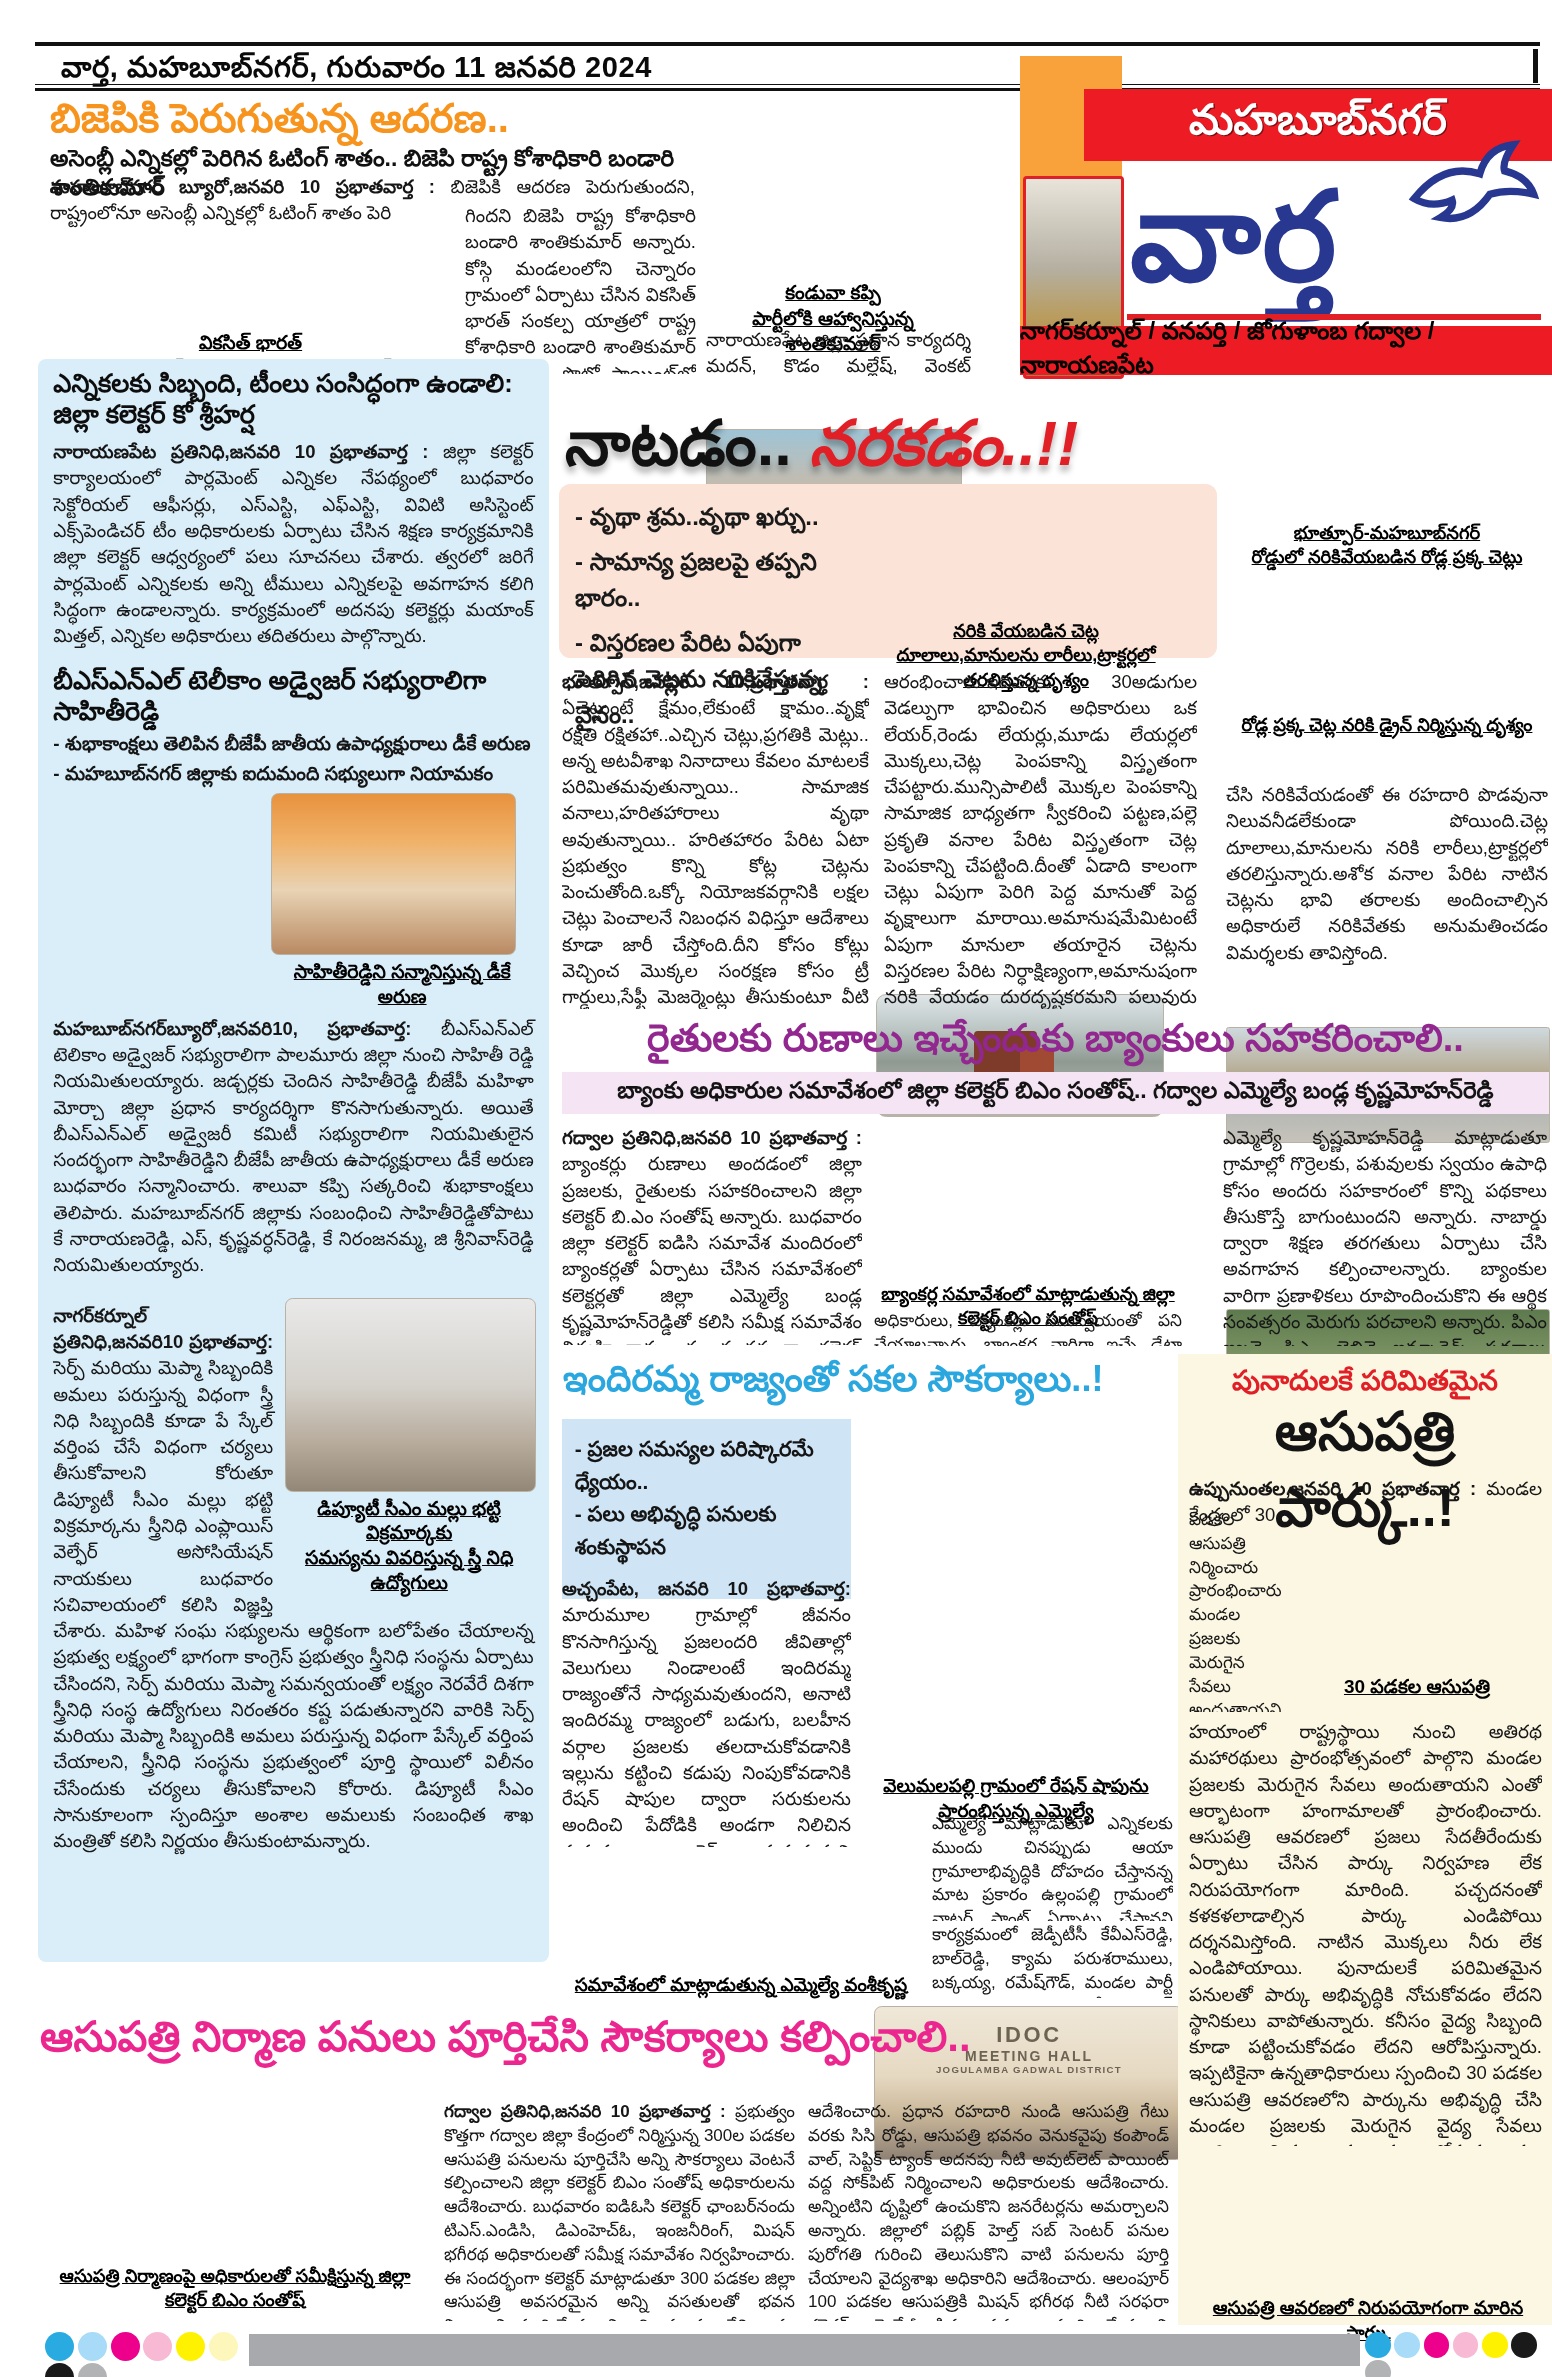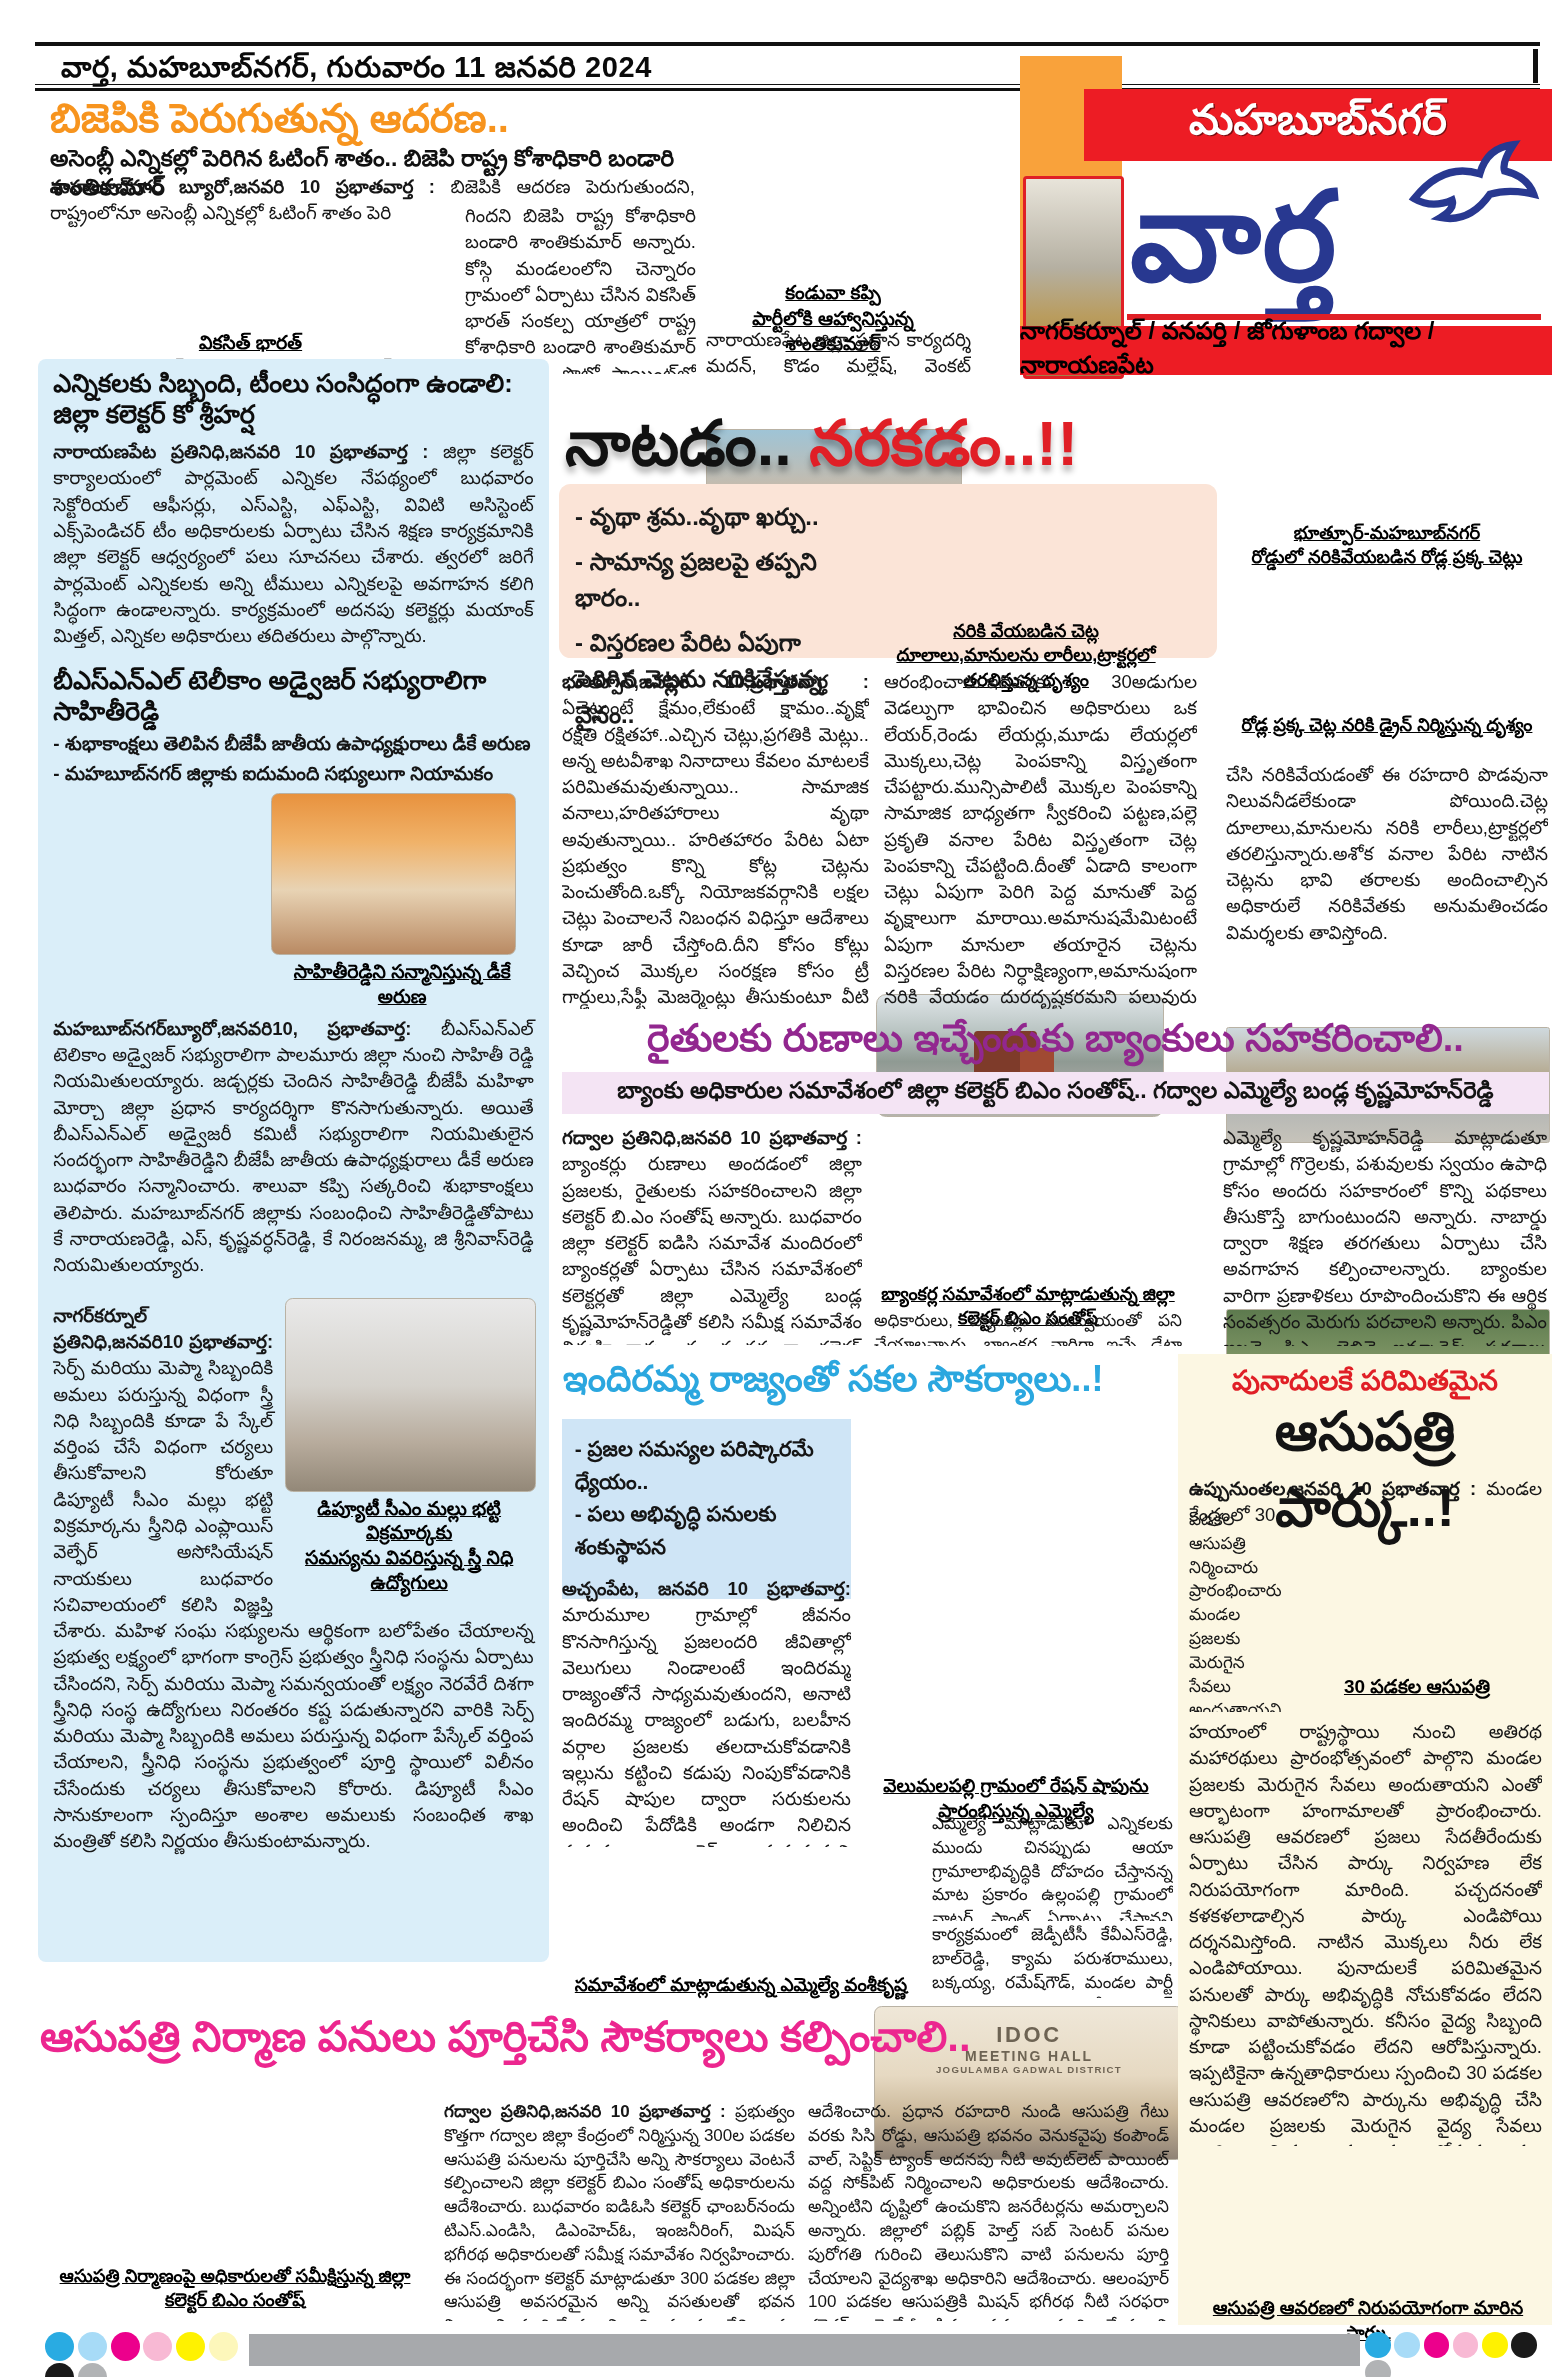--- a/index.html
+++ b/index.html
@@ -35,21 +35,21 @@
                font-size:42px;text-shadow:1.3px 1.3px 0 #7a0d11;}
   .mast-logo{color:#283890;font-weight:800;font-size:125px;line-height:1;letter-spacing:1.3px;}
   .mast-districts{background:#ed1c24;color:#000000;font-weight:bold;font-size:24px;display:flex;align-items:center;justify-content:center;}
   
   .hl-orange{color:#f7941e;font-weight:800;font-size:40px;line-height:1.1;}
   .hl-sub{color:#111;font-weight:bold;font-size:23px;line-height:1.25;}
   .hl-black-col{color:#0d0d0d;font-weight:800;line-height:1.22;}
   .hl-main{font-weight:800;font-size:63px;line-height:1.05;white-space:nowrap;
            text-shadow:0 6.4px 6.4px rgba(0,0,0,0.30);}
   .hl-main .black{color:#111;}
-  .hl-main .red{color:#e01f26;}
+  .hl-main .red{color:#e01f26;font-style:italic;}
   .hl-purple{color:#92278f;font-weight:800;font-size:38px;text-align:center;}
   .hl-blue{color:#2ba7df;font-weight:800;font-size:36px;}
   .hl-pink{color:#ec268f;font-weight:800;font-size:42px;}
   .kicker-red{color:#e01f26;font-weight:800;font-size:28px;text-align:center;}
   .hl-park{color:#141414;font-weight:800;font-size:54px;text-align:center;}
   .bullets-bold{font-weight:800;color:#1a1a1a;font-size:24px;line-height:1.5;}
   .subbar{background:#f4e4f4;display:flex;align-items:center;justify-content:center;
           font-weight:bold;font-size:23px;color:#141414;text-align:center;}
   .bluebox{background:#cfe5f6;}
   .leftcol{background:#daeef9;}
@@ -173,21 +173,21 @@
   </p>
   <div class="abs body-text" style="left:884px;top:669px;width:313px;height:340px;overflow:hidden;">ఆరంభించారు.ఇదివరకు 30అడుగుల వెడల్పుగా భావించిన అధికారులు ఒక లేయర్,రెండు లేయర్లు,మూడు లేయర్లలో మొక్కలు,చెట్ల పెంపకాన్ని విస్తృతంగా చేపట్టారు.మున్సిపాలిటీ మొక్కల పెంపకాన్ని సామాజిక బాధ్యతగా స్వీకరించి పట్టణ,పల్లె ప్రకృతి వనాల పేరిట విస్తృతంగా చెట్ల పెంపకాన్ని చేపట్టింది.దీంతో ఏడాది కాలంగా చెట్లు ఏపుగా పెరిగి పెద్ద మానుతో పెద్ద వృక్షాలుగా మారాయి.అమానుషమేమిటంటే ఏపుగా మానులా తయారైన చెట్లను విస్తరణల పేరిట నిర్ధాక్షిణ్యంగా,అమానుషంగా నరికి వేయడం దురదృష్టకరమని పలువురు ఆవేదన వ్యక్తం చేస్తున్నారు.చించోలి నాలుగు లేన్ల రోడ్ల నిర్మాణాలు చేపట్టే క్రమంలో చెట్లను నరికివేయక తప్పడం లేదని సంబంధిత అధికారులు పేర్కొంటూ చేతులు దులిపేసుకుంటున్నారు.భూత్పూర్ పరిధిలోని మహబూబ్‌నగర్ రోడ్‌లో దాదాపు ముప్పయ్ వేలకు పైగా మొక్కలు నాటినట్లు తెలుస్తోంది.మొక్కలు మహావృక్షాలుగా మారి మండు వేసవిలో పాదచారులు,వాహనచోదకులకు దారి పక్కన కొంత నీడనిస్తూ వారికి సేదతీరేందుకు ఆస్కారముండేది.వీటిని నేలమట్టం</div>
 
   <div class="abs photo ph-trees1 sq" style="left:1226px;top:404px;width:322px;height:114px;"></div>
   <div class="abs caption" style="left:1226px;top:521px;width:322px;font-size:18px;">
     <div>భూత్పూర్-మహబూబ్‌నగర్</div>
     <div>రోడ్డులో నరికివేయబడిన రోడ్ల ప్రక్క చెట్లు</div>
   </div>
   <div class="abs photo ph-trees2 sq" style="left:1226px;top:570px;width:322px;height:139px;"></div>
   <div class="abs caption" style="left:1226px;top:713px;width:322px;font-size:18px;">రోడ్ల ప్రక్క చెట్ల నరికి డ్రైన్ నిర్మిస్తున్న దృశ్యం</div>
-  <div class="abs body-text" style="left:1226px;top:762px;width:322px;height:267px;overflow:hidden;">చేసి నరికివేయడంతో ఈ రహదారి పొడవునా నిలువనీడలేకుండా పోయింది.చెట్ల దూలాలు,మానులను నరికి లారీలు,ట్రాక్టర్లలో తరలిస్తున్నారు.అశోక వనాల పేరిట నాటిన చెట్లను భావి తరాలకు అందించాల్సిన అధికారులే నరికివేతకు అనుమతించడం విమర్శలకు తావిస్తోంది.</div>
+  <div class="abs body-text" style="left:1226px;top:782px;width:322px;height:267px;overflow:hidden;">చేసి నరికివేయడంతో ఈ రహదారి పొడవునా నిలువనీడలేకుండా పోయింది.చెట్ల దూలాలు,మానులను నరికి లారీలు,ట్రాక్టర్లలో తరలిస్తున్నారు.అశోక వనాల పేరిట నాటిన చెట్లను భావి తరాలకు అందించాల్సిన అధికారులే నరికివేతకు అనుమతించడం విమర్శలకు తావిస్తోంది.</div>
 
   <div class="abs hl-purple" style="left:562px;top:1017px;width:987px;">రైతులకు రుణాలు ఇచ్చేందుకు బ్యాంకులు సహకరించాలి..</div>
   <div class="abs subbar" style="left:562px;top:1072px;width:987px;height:42px;">బ్యాంకు అధికారుల సమావేశంలో జిల్లా కలెక్టర్ బిఎం సంతోష్.. గద్వాల ఎమ్మెల్యే బండ్ల కృష్ణమోహన్‌రెడ్డి</div>
 
   <p class="abs body-text" style="left:562px;top:1125px;width:300px;height:220px;overflow:hidden;margin:0;">
     <span class="dl">గద్వాల ప్రతినిధి,జనవరి 10 ప్రభాతవార్త :</span>
     <span>బ్యాంకర్లు రుణాలు అందడంలో జిల్లా ప్రజలకు, రైతులకు సహకరించాలని జిల్లా కలెక్టర్ బి.ఎం సంతోష్ అన్నారు. బుధవారం జిల్లా కలెక్టర్ ఐడిసి సమావేశ మందిరంలో బ్యాంకర్లతో ఏర్పాటు చేసిన సమావేశంలో కలెక్టర్లతో జిల్లా ఎమ్మెల్యే బండ్ల కృష్ణమోహన్‌రెడ్డితో కలిసి సమీక్ష సమావేశం నిర్వహించారు. ఈ సందర్భంగా కలెక్టర్ మాట్లాడుతూ ప్రతినెల బ్యాంకు వారిగా గ్రామ పంచాయతీ, రైతు వేదికల వారిగా ఎవరు ఎంత టార్గెట్ రీచ్ అయ్యారన్నది మీ స్థాయిలో సమావేశాలు ఏర్పాటు చేసుకుని ఉన్న సమస్యలను మా దృష్టికి తీసుకురావాలని అన్నారు. జోగులాంబ గద్వాల జిల్లాలో రైతులకు అవసరమయ్యే రుణాలు, విద్యకు సంబంధించిన రుణాలు మంజూరు చేయాలన్నారు. ఈ సందర్భంగా బ్యాంకర్ల వారిగా వివరాలు అడిగి తెలుసుకున్నారు. ఎక్కడ ఏ సమస్య ఉందో వివరాలు ఇవ్వాలని</span>
   </p>
   <div class="abs photo ph-hall" style="left:874px;top:1126px;width:308px;height:152px;">
     <div class="idoc-sign">

